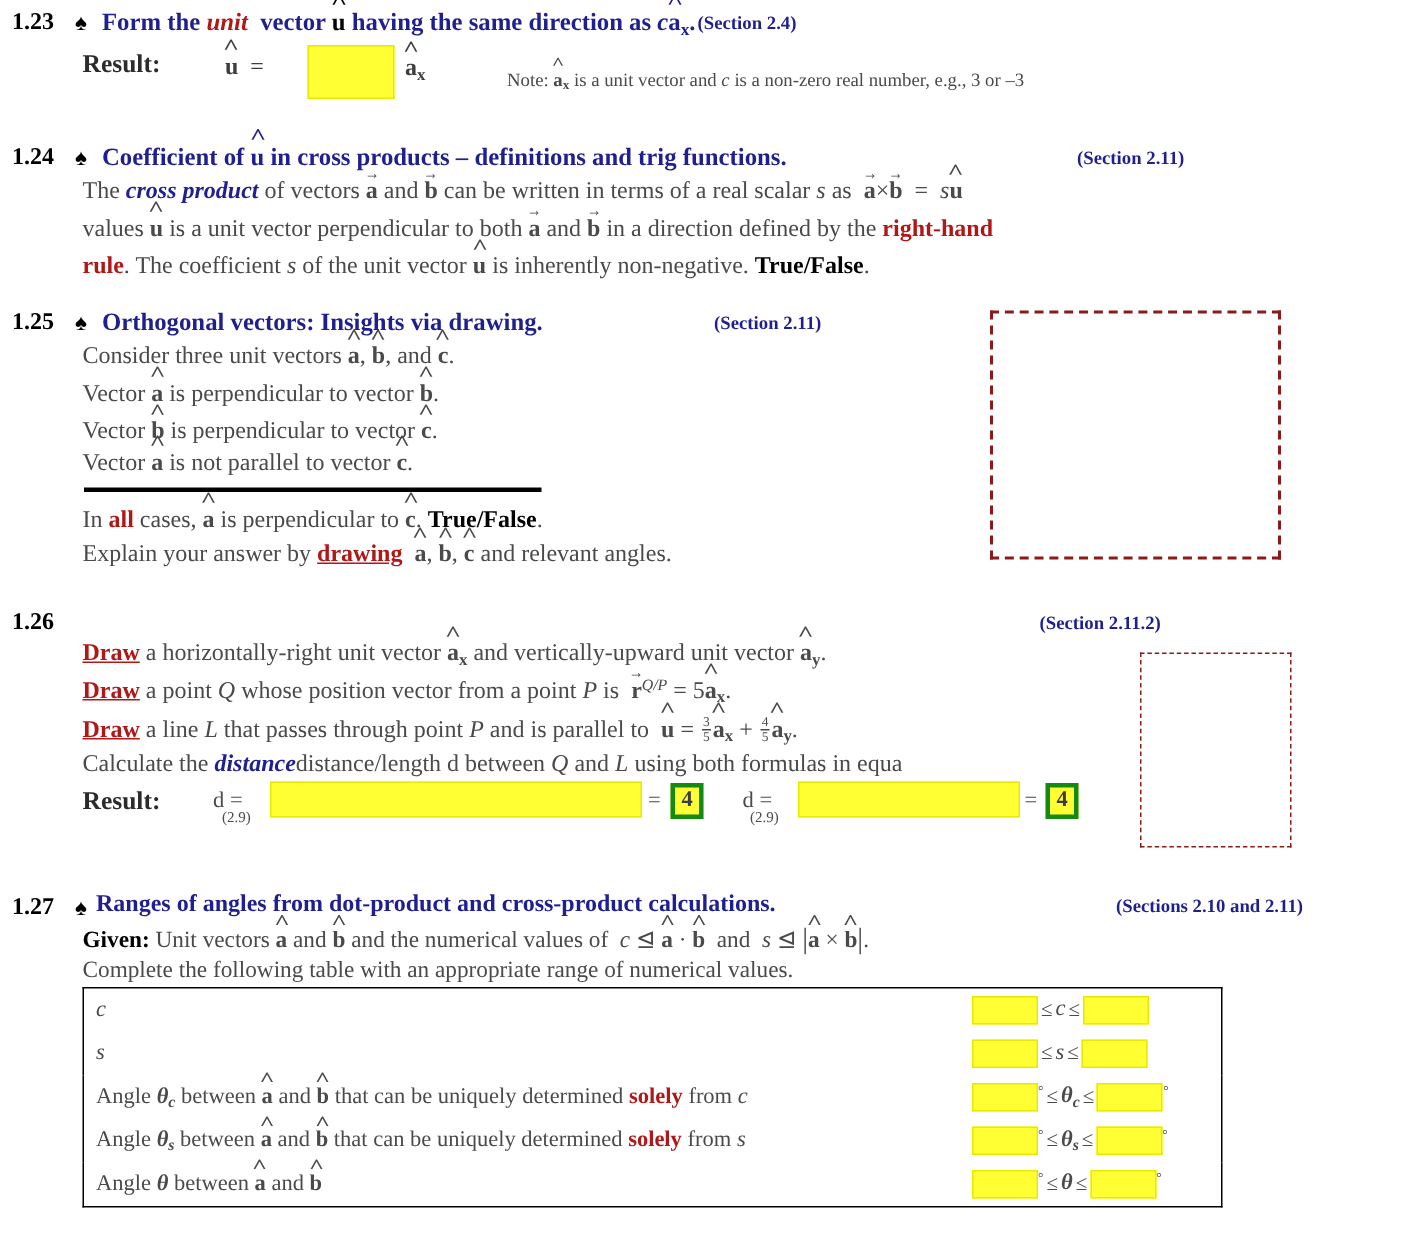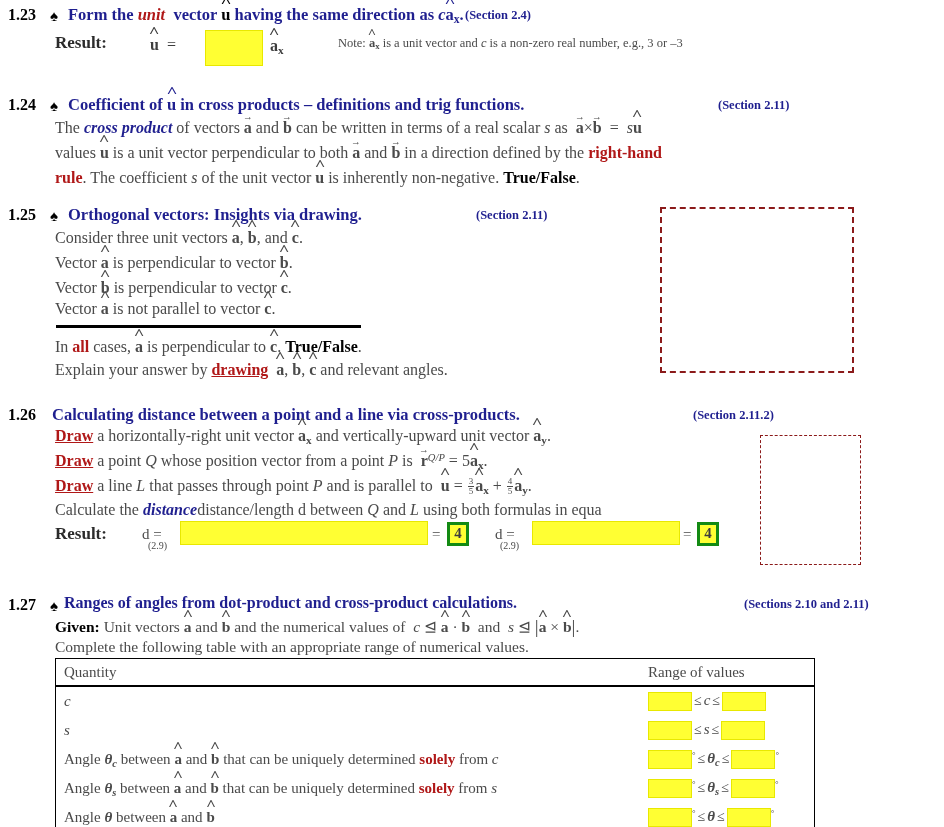--- a/index.html
+++ b/index.html
@@ -144,21 +144,21 @@
   <div class="sectref" style="position:absolute; left:465px; top:8px;">(Section 2.4)</div>
 
   <div style="position:absolute; left:55px; top:33px; font-size:17px; font-weight:bold; color:#2b2b2b;">Result:</div>
   <div style="position:absolute; left:150px; top:36px; font-size:16px; color:#3d3d3d;">
     <span class="hat b">u</span> &nbsp;=
   </div>
   <div class="ybox" style="left:205px; top:30px; width:58px; height:36px;"></div>
   <div style="position:absolute; left:270px; top:37px; font-size:16px; color:#3d3d3d;">
     <span class="hat b">a</span><span class="sub">x</span>
   </div>
-  <div style="position:absolute; left:338px; top:36px; font-size:12.5px; color:#4a4a4a; white-space:nowrap;">
+  <div style="position:absolute; left:338px; top:46px; font-size:12.5px; color:#4a4a4a; white-space:nowrap;">
     <span>Note:</span>
     <span class="hat b">a</span><span class="sub">x</span>
     <span>is a unit vector and</span>
     <span class="i">c</span>
     <span>is a non-zero real number, e.g., 3 or –3</span>
   </div>
 
   <div class="pnum" style="left:8px; top:96px;">1.24</div>
   <span class="spade" style="position:absolute; left:50px; top:98px;">♠</span>
   <div class="title" style="left:68px; top:95px; position:absolute;">
@@ -199,21 +199,20 @@
     <span>In </span><span class="red b">all</span><span> cases, </span><span class="hat b">a</span><span> is perpendicular to </span><span class="hat b">c</span><span>.  </span><span class="b black">True/False</span><span>.</span>
   </div>
   <div class="body-line" style="position:absolute; left:55px; top:361px;">
     <span>Explain your answer by </span><span class="red b u">drawing</span>
     <span>&nbsp;<span class="hat b">a</span>, <span class="hat b">b</span>, <span class="hat b">c</span> and relevant angles.</span>
   </div>
 
   <div class="dashbox" style="left:660px; top:207px; width:194px; height:166px;"></div>
 
   <div class="pnum" style="left:8px; top:406px;">1.26</div>
-  <div class="title" style="left:52px; top:405px; position:absolute;">Calculating distance between a point and a line via cross-products.</div>
   <div class="sectref" style="position:absolute; left:681px; top:408px;margin-left:12px;">(Section 2.11.2)</div>
 
   <div class="body-line" style="position:absolute; left:55px; top:427px;">
     <span class="red b u">Draw</span><span> a horizontally-right unit vector </span><span class="hat b">a</span><span class="sub">x</span><span> and vertically-upward unit vector </span><span class="hat b">a</span><span class="sub">y</span><span>.</span>
   </div>
   <div class="body-line" style="position:absolute; left:55px; top:452px;">
     <span class="red b u">Draw</span><span> a point </span><span class="i">Q</span><span> whose position vector from a point </span><span class="i">P</span><span> is </span>&nbsp;<span class="arw b">r</span><span class="supi">Q/P</span><span> = 5</span><span class="hat b">a</span><span class="sub">x</span><span>.</span>
   </div>
   <div class="body-line" style="position:absolute; left:55px; top:477px;">
     <span class="red b u">Draw</span><span> a line </span><span class="i">L</span><span> that passes through point </span><span class="i">P</span><span> and is parallel to </span>&nbsp;<span class="hat b">u</span> = <span class="frac"><span class="num">3</span><span class="den">5</span></span><span class="hat b">a</span><span class="sub">x</span> + <span class="frac"><span class="num">4</span><span class="den">5</span></span><span class="hat b">a</span><span class="sub">y</span>.
@@ -246,24 +245,20 @@
   <div class="title" style="left:64px; top:594px; position:absolute; font-size:16px;">Ranges of angles from dot-product and cross-product calculations.</div>
   <div class="sectref" style="position:absolute; left:744px; top:597px;">(Sections 2.10 and 2.11)</div>
 
   <div class="body-line" style="position:absolute; left:55px; top:616px; font-size:15.5px;">
     <span class="b black">Given:</span><span> Unit vectors </span><span class="hat b">a</span><span> and </span><span class="hat b">b</span><span> and the numerical values of </span>&nbsp;<span class="i">c</span> ⊴ <span class="hat b">a</span> · <span class="hat b">b</span>&nbsp;&nbsp;and&nbsp;&nbsp;<span class="i">s</span> ⊴ <span style="font-size:1.25em; vertical-align:-0.05em;">|</span><span class="hat b">a</span> × <span class="hat b">b</span><span style="font-size:1.25em; vertical-align:-0.05em;">|</span><span>.</span>
   </div>
   <div class="body-line" style="position:absolute; left:55px; top:638px; font-size:15.5px;">Complete the following table with an appropriate range of numerical values.</div>
 
   <table class="vtable" style="left:55px; top:658px;">
     <tbody>
-        <tr class="hdr">
-      <td class="qcol">Quantity</td>
-      <td class="rcol">Range of values</td>
-    </tr>
 
     <tr class="row">
       <td class="qcol"><span class="i">c</span></td>
       <td class="rcol">
         <span class="cellbox"></span><span class="rel">≤</span><span class="i">c</span><span class="rel">≤</span><span class="cellbox"></span>
       </td>
     </tr>
 
     <tr class="row">
       <td class="qcol"><span class="i">s</span></td>

